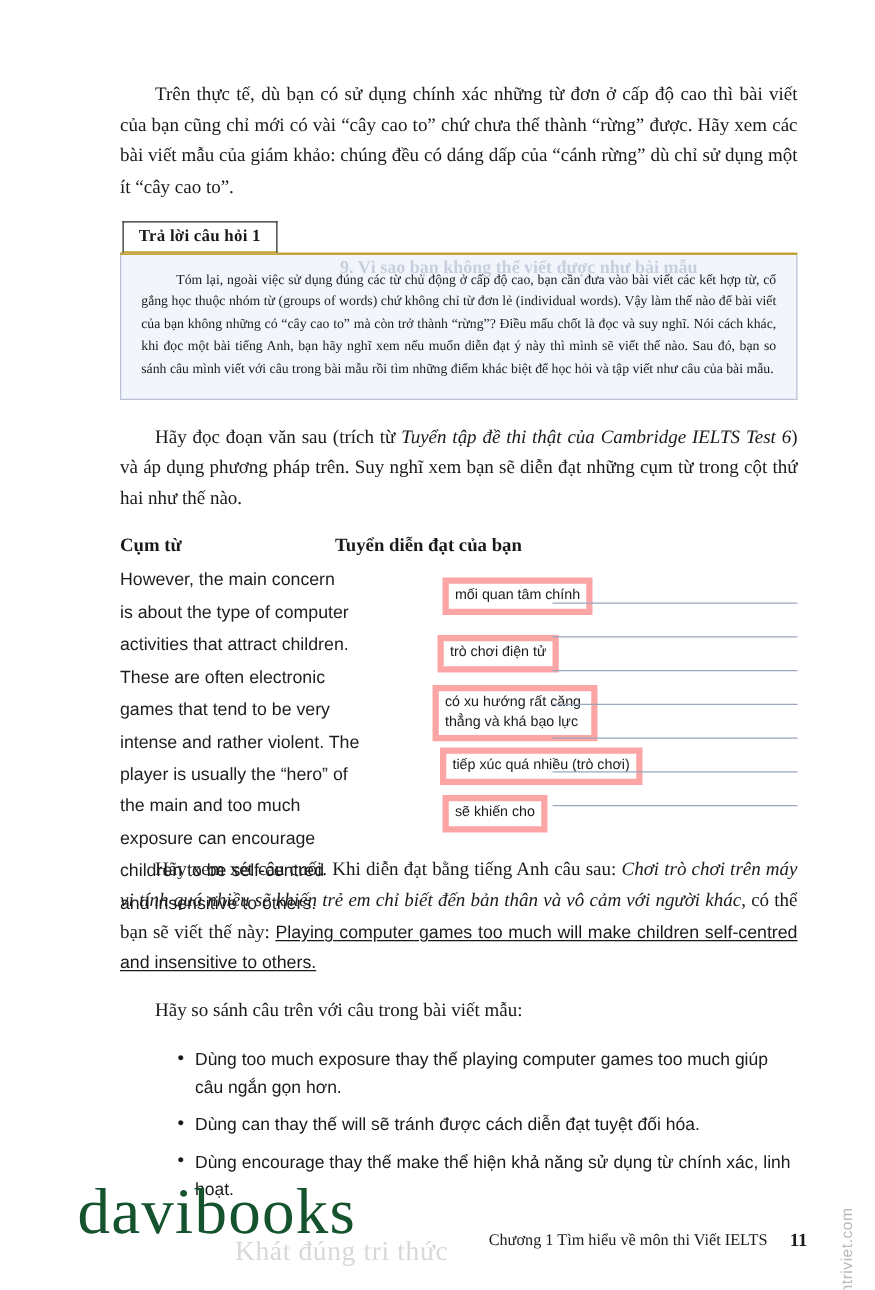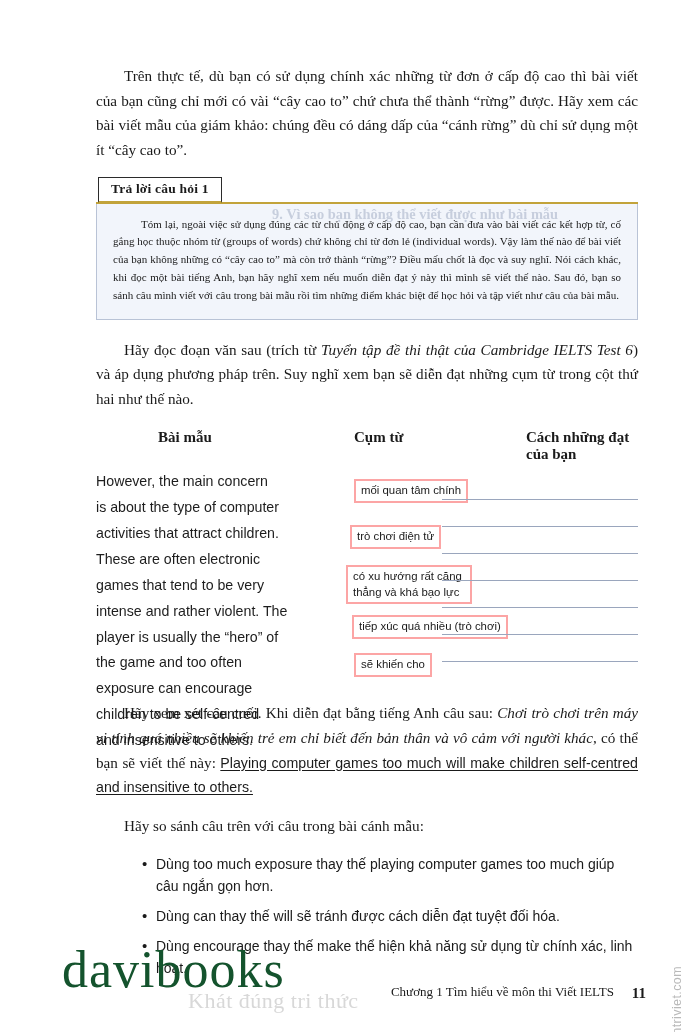--- a/index.html
+++ b/index.html
@@ -117,21 +117,21 @@
     color: #1d1d1d;
   }
   .ex-mid {
     position: absolute;
     left: 210px;
     top: 0;
     width: 200px;
   }
   .chip {
     position: absolute;
-    border: 2px solid #fca5a5;
+    border: 5px solid #fca5a5;
     background: #ffffff;
     font-family: "Liberation Sans", sans-serif;
     font-size: 11.4px;
     line-height: 1.35;
     padding: 2px 5px;
     white-space: nowrap;
   }
   .chip.multi { white-space: normal; width: 112px; }
   .ex-right {
     position: absolute;
@@ -242,36 +242,35 @@
       <span class="ghost g1">9. Vì sao bạn không thể viết được như bài mẫu</span>
       <span class="ghost g2">trả lời câu hỏi 1</span>
       <span class="ghost g3">Vì từ tiếng Anh của bạn chưa đủ nhiều</span>
       <p>Tóm lại, ngoài việc sử dụng đúng các từ chủ động ở cấp độ cao, bạn cần đưa vào bài viết các kết hợp từ, cố gắng học thuộc nhóm từ (groups of words) chứ không chỉ từ đơn lẻ (individual words). Vậy làm thế nào để bài viết của bạn không những có “cây cao to” mà còn trở thành “rừng”? Điều mấu chốt là đọc và suy nghĩ. Nói cách khác, khi đọc một bài tiếng Anh, bạn hãy nghĩ xem nếu muốn diễn đạt ý này thì mình sẽ viết thế nào. Sau đó, bạn so sánh câu mình viết với câu trong bài mẫu rồi tìm những điểm khác biệt để học hỏi và tập viết như câu của bài mẫu.</p>
     </div>
   </div>
 
   <p class="body-text"><span>Hãy đọc đoạn văn sau (trích từ </span><span class="em">Tuyển tập đề thi thật của Cambridge IELTS Test 6</span><span>) và áp dụng phương pháp trên. Suy nghĩ xem bạn sẽ diễn đạt những cụm từ trong cột thứ hai như thế nào.</span></p>
 
   <div class="ex-head">
-    <div class="c1">Bài mẫu</div>
     <div class="c2">Cụm từ</div>
-    <div class="c3">Cách những đạt của bạn</div>
+    <div class="c3">Tuyển diễn đạt của bạn</div>
   </div>
 
   <div class="ex-wrap">
 
     <div class="ex-left">
       <div>However, the main concern</div>
       <div>is about the type of computer</div>
       <div>activities that attract children.</div>
       <div>These are often electronic</div>
       <div>games that tend to be very</div>
       <div>intense and rather violent. The</div>
       <div>player is usually the “hero” of</div>
-      <div>the game and too often</div>
+      <div>the main and too much</div>
       <div>exposure can encourage</div>
       <div>children to be self-centred</div>
       <div>and insensitive to others.</div>
     </div>
 
     <div class="ex-mid">
       <div class="chip" style="top:10px; left:48px;">mối quan tâm chính</div>
       <div class="chip" style="top:56px; left:44px;">trò chơi điện tử</div>
       <div class="chip multi" style="top:96px; left:40px;">có xu hướng rất căng thẳng và khá bạo lực</div>
       <div class="chip" style="top:146px; left:46px;">tiếp xúc quá nhiều (trò chơi)</div>
@@ -284,21 +283,21 @@
       <div class="rule-line"></div>
       <div class="rule-line"></div>
       <div class="rule-line"></div>
       <div class="rule-line"></div>
       <div class="rule-line"></div>
     </div>
   </div>
 
   <p class="body-text"><span>Hãy xem xét câu cuối. Khi diễn đạt bằng tiếng Anh câu sau: </span><span class="em">Chơi trò chơi trên máy vi tính quá nhiều sẽ khiến trẻ em chỉ biết đến bản thân và vô cảm với người khác</span><span>, có thể bạn sẽ viết thế này: </span><span class="sans ul-solid">Playing computer games too much will make children self-centred and insensitive to others.</span></p>
 
-  <p class="body-text">Hãy so sánh câu trên với câu trong bài cánh mẫu:</p>
+  <p class="body-text">Hãy so sánh câu trên với câu trong bài viết mẫu:</p>
 
   <ul class="bullets">
     <li>Dùng too much exposure thay thế playing computer games too much giúp câu ngắn gọn hơn.</li>
     <li>Dùng can thay thế will sẽ tránh được cách diễn đạt tuyệt đối hóa.</li>
     <li>Dùng encourage thay thế make thể hiện khả năng sử dụng từ chính xác, linh hoạt.</li>
   </ul>
 
   <div class="wm-main">davibooks</div>
   <div class="wm-sub">Khát đúng tri thức</div>
   <div class="wm-side">www.nhantriviet.com</div>

